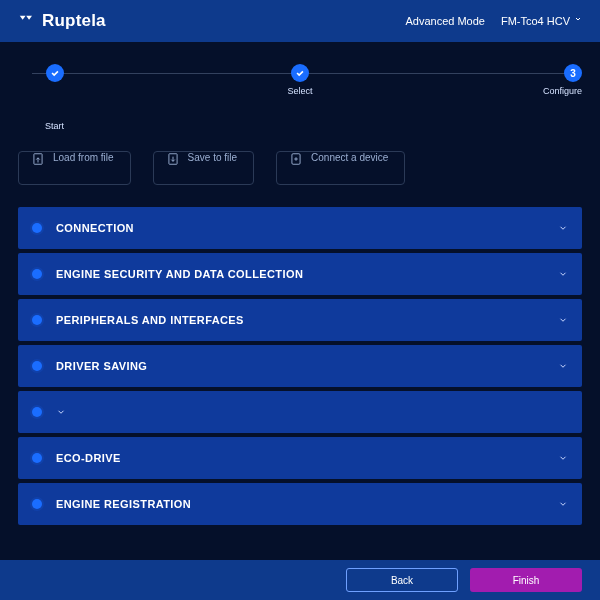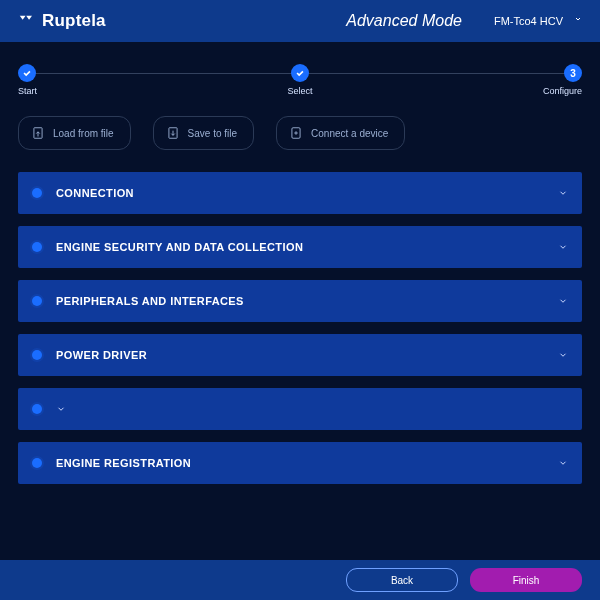--- a/index.html
+++ b/index.html
@@ -2,46 +2,46 @@
 <html><head>
 <meta charset="utf-8">
 <style>
   * { box-sizing: border-box; margin: 0; padding: 0; }
   html, body { width: 600px; height: 600px; overflow: hidden; font-family: -apple-system, BlinkMacSystemFont, "Segoe UI", Arial, sans-serif; background: #0a1530; color: #fff; }
   .app { width: 600px; height: 600px; display: flex; flex-direction: column; }
   .header { background: #0e3a8c; height: 42px; display: flex; align-items: center; padding: 0 18px; }
   .logo-wrap { display: flex; align-items: center; gap: 10px; }
   .logo-text { font-weight: 600; font-size: 17px; letter-spacing: 0.2px; }
   .header-spacer { flex: 1; }
-  .header-link { font-size: 16px; color: #fff; margin-right: 32px; cursor: pointer; font-style: italic; }
-  .device-select { font-size: 11px; display: flex; gap: 11px; cursor: pointer; }
+  .header-link { font-size: 11px; color: #fff; margin-right: 16px; cursor: pointer; }
+  .device-select { font-size: 11px; display: flex; gap: 4px; cursor: pointer; }
   .chev-dn { width: 8px; height: 8px; }
 
   .body { flex: 1; background: #05102a; padding: 16px 18px 0 18px; overflow: hidden; position: relative; }
 
   .stepper { display: flex; align-items: flex-start; justify-content: space-between; position: relative; margin-bottom: 20px; margin-top: 6px; }
   .step { display: flex; flex-direction: column; align-items: center; width: 46px; z-index: 2; }
-  .step.first { align-items: flex-start; }
+  .step.first { align-items: flex-end; gap: 35px; }
   .step.last  { align-items: flex-end; }
   .step-dot { width: 18px; height: 18px; border-radius: 50%; background: #1a6dff; display: flex; align-items: center; justify-content: center; font-size: 10px; font-weight: 600; margin-bottom: 4px; }
   .step-label { font-size: 9px; color: #d5e2ff; }
   .step-line { position: absolute; top: 9px; left: 14px; right: 14px; height: 1px; background: #33415e; z-index: 1; }
 
   .actions-row { display: flex; gap: 22px; margin-bottom: 22px; }
-  .ghost-btn { border: 1px solid #2b3a57; background: transparent; color: #9aaed1; font-size: 10px; border-radius: 12px; height: 34px; padding: 0 16px 0 12px; display: flex; align-items: center; gap: 8px; cursor: pointer; }
+  .ghost-btn { border: 1px solid #2b3a57; background: transparent; color: #9aaed1; font-size: 10px; border-radius: 4px; height: 34px; padding: 0 16px 0 12px; display: flex; gap: 8px; cursor: pointer; }
   .ghost-btn svg { flex-shrink: 0; }
 
-  .sections { display: flex; flex-direction: column; gap: 12px; justify-content: center; }
+  .sections { display: flex; flex-direction: column; gap: 4px; justify-content: center; }
   .section { background: #0f3a9c; border-radius: 2px; height: 42px; display: flex; align-items: center; padding: 0 14px; cursor: pointer; }
   .sec-dot { width: 10px; height: 10px; border-radius: 50%; background: #1a6dff; margin-right: 14px; box-shadow: 0 0 0 2px rgba(26,109,255,0.15); flex-shrink: 0; }
   .sec-title { font-size: 11px; font-weight: 600; letter-spacing: 0.4px; flex: 1; text-align: left; }
   .sec-chev { width: 10px; height: 10px; flex-shrink: 0; }
 
   .footer { background: #0e3a8c; height: 40px; display: flex; align-items: center; justify-content: flex-end; padding: 0 18px; gap: 12px; }
-  .btn { height: 24px; width: 112px; border-radius: 11px; font-size: 10px; display: flex; align-items: center; justify-content: center; cursor: pointer; }
+  .btn { height: 24px; width: 112px; border-radius: 3px; font-size: 10px; display: flex; align-items: center; justify-content: center; cursor: pointer; }
   .btn-outline { border: 1px solid #6fa0ff; background: transparent; color: #fff; }
   .btn-primary { background: #a21caf; color: #fff; border: none; }
 </style>
 </head>
 <body>
 
 <div class="app">
 
   <div class="header">
     <div class="logo-wrap">
@@ -133,27 +133,34 @@
       </div>
       <div class="section">
         <span class="sec-dot"></span>
         <span class="sec-title">PERIPHERALS AND INTERFACES</span>
         <svg class="sec-chev" viewBox="0 0 24 24" fill="none" stroke="#c9d7ff" stroke-width="2.4">
             <polyline points="6 9 12 15 18 9"></polyline>
           </svg>
       </div>
       <div class="section">
         <span class="sec-dot"></span>
-        <span class="sec-title">POWER DRIVER</span>
+        <span class="sec-title">DRIVER SAVING</span>
         <svg class="sec-chev" viewBox="0 0 24 24" fill="none" stroke="#c9d7ff" stroke-width="2.4">
             <polyline points="6 9 12 15 18 9"></polyline>
           </svg>
       </div>
       <div class="section">
         <span class="sec-dot"></span>
+        <svg class="sec-chev" viewBox="0 0 24 24" fill="none" stroke="#c9d7ff" stroke-width="2.4">
+            <polyline points="6 9 12 15 18 9"></polyline>
+          </svg>
+      </div>
+      <div class="section">
+        <span class="sec-dot"></span>
+        <span class="sec-title">ECO-DRIVE</span>
         <svg class="sec-chev" viewBox="0 0 24 24" fill="none" stroke="#c9d7ff" stroke-width="2.4">
             <polyline points="6 9 12 15 18 9"></polyline>
           </svg>
       </div>
       <div class="section">
         <span class="sec-dot"></span>
         <span class="sec-title">ENGINE REGISTRATION</span>
         <svg class="sec-chev" viewBox="0 0 24 24" fill="none" stroke="#c9d7ff" stroke-width="2.4">
             <polyline points="6 9 12 15 18 9"></polyline>
           </svg>

